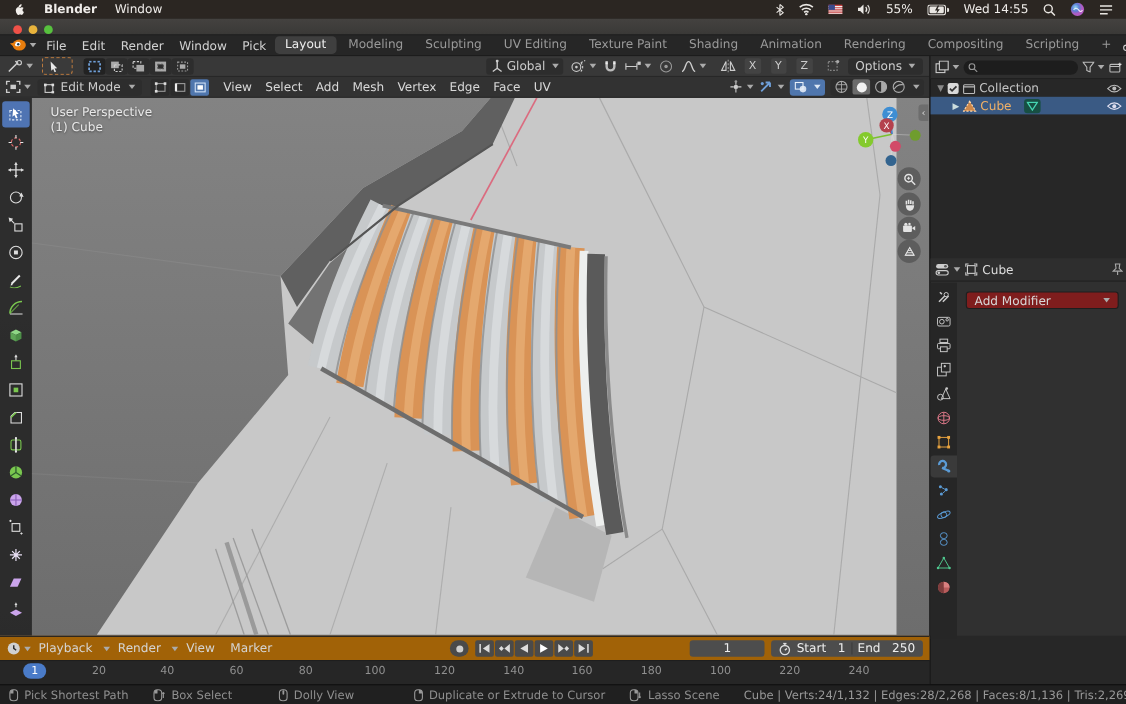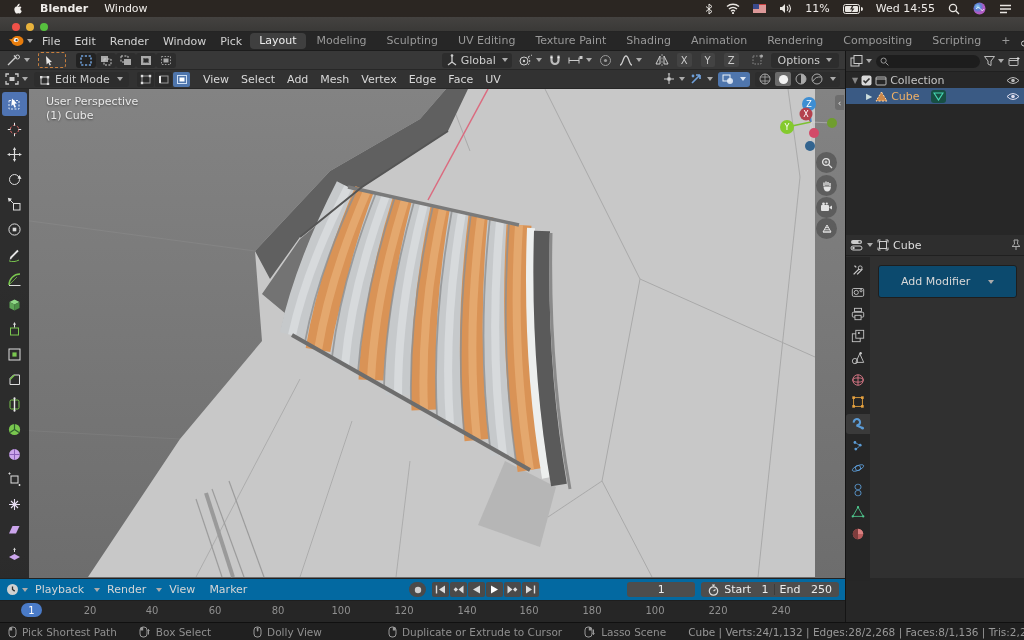--- a/index.html
+++ b/index.html
@@ -44,21 +44,21 @@
 
 #rpanel{left:845px;top:51px;width:179px;height:571px;background:#272727;border-left:1px solid #141414;box-sizing:border-box}
 .phead{height:20px;background:#2e2e2e;display:flex;align-items:center;padding:0 4px;gap:4px;border-bottom:1px solid #202020}
 .orow{height:16px;display:flex;align-items:center;gap:3px;padding:0 4px;color:#c4c4c4}
 .orow.sel{background:#3a5a84;color:#fff}
 #props{position:absolute;left:0;top:184px;width:179px;height:343px;background:#303030}
 #ptabs{position:absolute;left:0;top:22px;width:24px;height:321px;background:#262626;display:flex;flex-direction:column;align-items:center;padding-top:3px;gap:2px}
 .ptab{width:24px;height:20px;display:flex;align-items:center;justify-content:center}
 .ptab.on{background:#3a3a3a;border-radius:3px 0 0 3px}
 
-#tlh{left:0;top:578px;width:845px;height:22px;background:#0369a1;display:flex;align-items:center;padding:0 6px;box-sizing:border-box;border-top:1px solid #222}
+#tlh{left:0;top:578px;width:845px;height:22px;background:#a16207;display:flex;align-items:center;padding:0 6px;box-sizing:border-box;border-top:1px solid #222}
 #tlh .menu{padding:0 7px;color:#d5d5d5}
 .tbtn{width:17px;height:15px;background:#4a4a4a;display:flex;align-items:center;justify-content:center;margin:0 .5px;border-radius:2px}
 .tfield{background:#4d4d4d;border-radius:3px;height:15px;display:flex;align-items:center;justify-content:center;color:#eee;gap:5px;padding:0 7px}
 #ruler{left:0;top:600px;width:845px;height:22px;background:#262626;border-top:1px solid #1e1e1e}
 .tick{position:absolute;top:4px;transform:translateX(-50%);color:#909090;font-size:10px}
 #cfpill{position:absolute;left:21px;top:2px;width:21px;height:14px;background:#4a7bc8;border-radius:7px;color:#fff;font-size:10px;display:flex;align-items:center;justify-content:center}
 
 #status{left:0;top:622px;width:1024px;height:18px;background:#202020;border-top:1px solid #101010;display:flex;align-items:center;padding:0 8px;box-sizing:border-box;gap:22px;color:#8f8f8f;font-size:10.5px;white-space:nowrap}
 .hint{display:flex;align-items:center;gap:5px}
 #stats{margin-left:auto;margin-right:14px;color:#989898}
@@ -93,21 +93,21 @@
           <path d="M0 2h13M0 4h13M0 6h13M0 8h13" stroke="#f0f0f0" stroke-width="1"></path>
           <rect width="6" height="5" fill="#3a4a8c"></rect>
         </svg>
       </span>
     <span class="ic">
         <svg width="13" height="11" viewBox="0 0 13 11">
           <path d="M1 4h2l3-3v9L3 7H1z" fill="#e9e6e2"></path>
           <path d="M8 3.2a3.6 3.6 0 0 1 0 4.6M9.8 1.6a6 6 0 0 1 0 7.8" stroke="#e9e6e2" stroke-width="1.1" fill="none"></path>
         </svg>
       </span>
-    <span>11%</span>
+    <span>55%</span>
     <span class="ic">
         <svg width="20" height="10" viewBox="0 0 20 10">
           <rect x="0.5" y="0.5" width="16" height="9" rx="2" stroke="#e9e6e2" fill="none"></rect>
           <rect x="2" y="2" width="13" height="6" rx="1" fill="#e9e6e2"></rect>
           <path d="M18 3v4a2 2 0 0 0 0-4z" fill="#e9e6e2"></path>
           <path d="M9.5 1 7 5.5h2L8 9l3.4-4.6H9.2L10.8 1z" fill="#2b2622"></path>
         </svg>
       </span>
     <span>Wed 14:55</span>
     <span class="ic">
@@ -847,21 +847,21 @@
           </svg>
         </div>
       <div class="ptab">
           <svg width="14" height="14" viewBox="0 0 16 16">
             <circle cx="8" cy="8" r="6" fill="#b85c5c"></circle>
             <path d="M8 2a6 6 0 0 0 0 12z" fill="#7e3d3d"></path>
             <path d="M8 2a6 6 0 0 1 6 6H8z" fill="#d98080"></path>
           </svg>
         </div>
     </div>
-    <div class="abs" style="left:32px;top:30px;width:139px;height:33px;background:#0c4a6e;border:1px solid #1e1e1e;border-radius:3px;display:flex;align-items:center;padding:0 22px;box-sizing:border-box;color:#d8d8d8">
+    <div class="abs" style="left:32px;top:30px;width:139px;height:16px;background:#7f1d1d;border:1px solid #1e1e1e;border-radius:3px;display:flex;align-items:center;padding:0 7px;box-sizing:border-box;color:#d8d8d8">
       <span style="flex:1">Add Modifier</span>
         <span class="cv"></span>
     </div>
 
   </div>
 </div>
 
 <div id="tlh" class="abs">
   <span class="ic">
       <svg width="13" height="13" viewBox="0 0 13 13">
@@ -969,21 +969,21 @@
       </svg>
     <span>Box Select</span>
   </span>
   <span class="hint" style="margin-left:20px">
     <svg width="9" height="12" viewBox="0 0 9 12">
         <rect x="1" y="1" width="7" height="10" rx="3" stroke="#999" fill="none"></rect>
         <rect x="3.8" y="1.5" width="1.6" height="4" rx=".8" fill="#999"></rect>
       </svg>
     <span>Dolly View</span>
   </span>
-  <span class="hint" style="margin-left:44px">
+  <span class="hint" style="margin-left:32px">
     <svg width="9" height="12" viewBox="0 0 9 12">
         <rect x="1" y="1" width="7" height="10" rx="3" stroke="#999" fill="none"></rect>
         <path d="M7.5 1.8 Q6.5 1 4.8 1 L4.8 4.5 7.8 4.5 Z" fill="#999"></path>
       </svg>
     <span>Duplicate or Extrude to Cursor</span>
   </span>
   <span class="hint">
     <svg width="12" height="12" viewBox="0 0 12 12">
         <rect x="1" y="1" width="7" height="10" rx="3" stroke="#999" fill="none"></rect>
         <path d="M7.5 1.8 Q6.5 1 4.8 1 L4.8 4.5 7.8 4.5 Z" fill="#999"></path>

